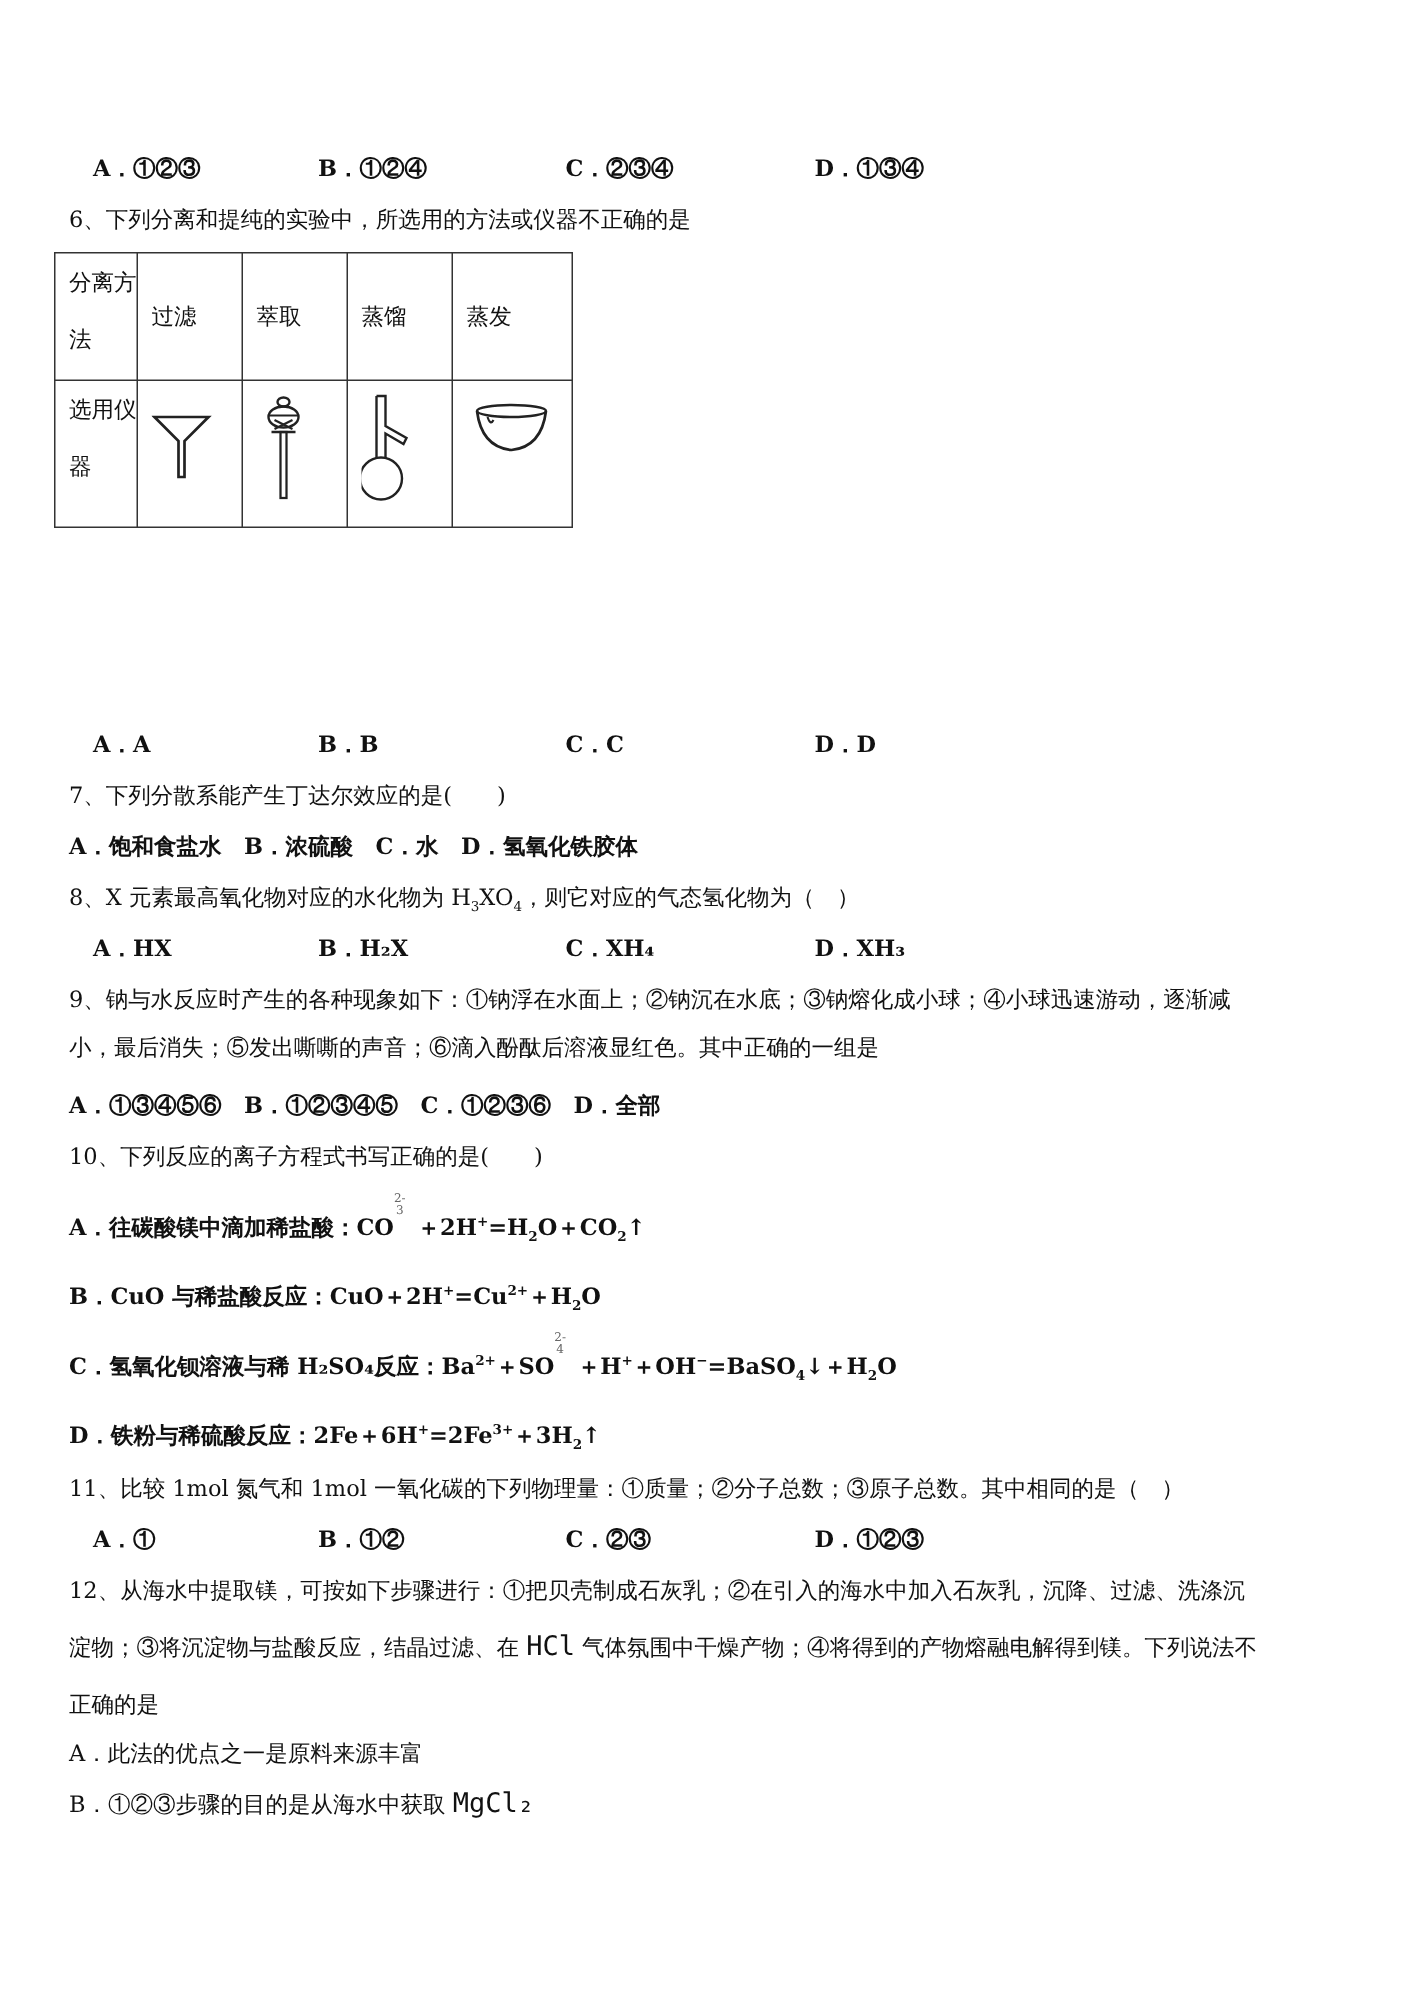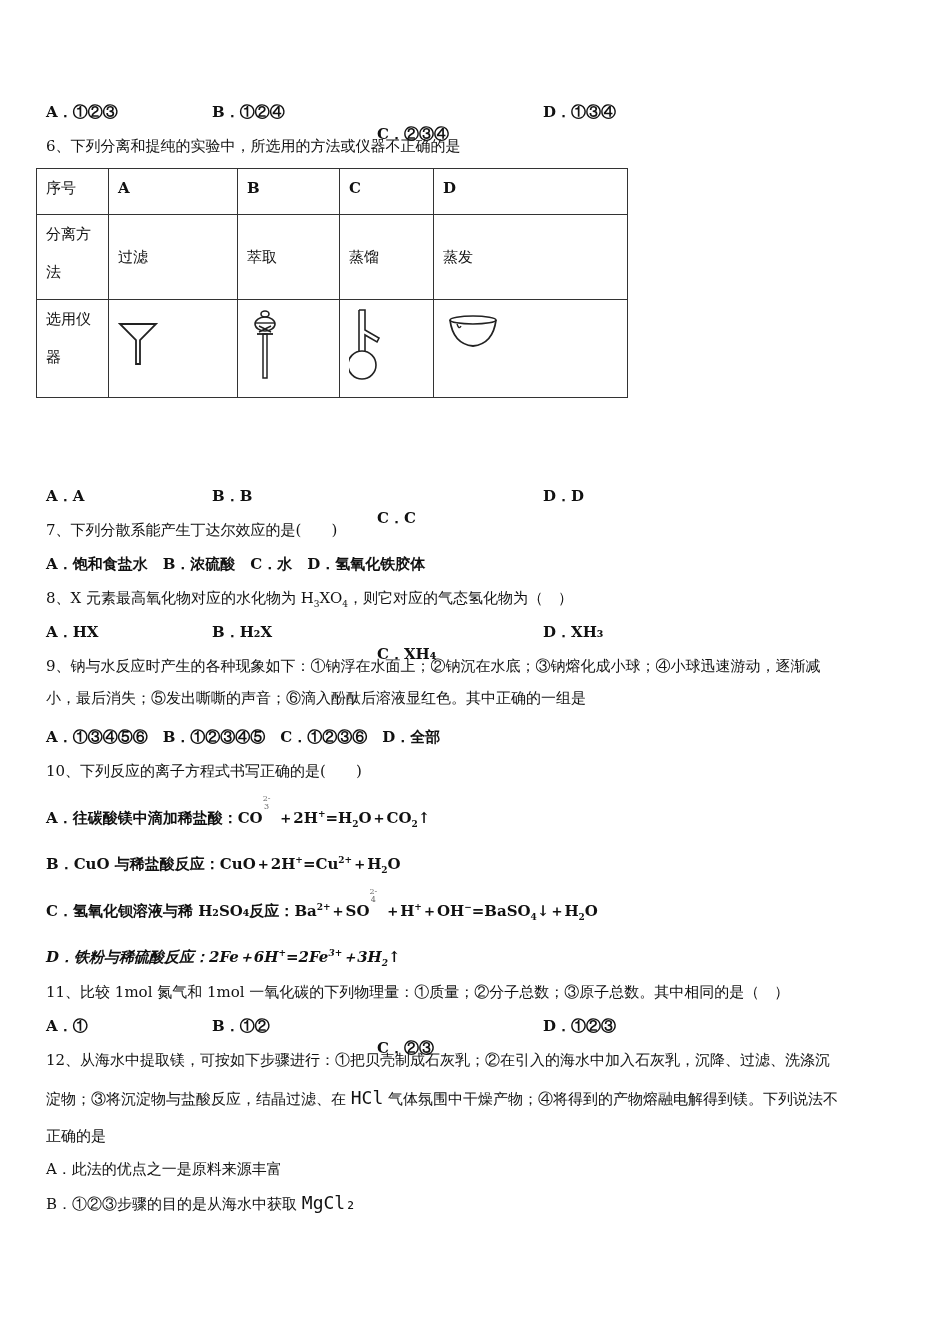--- a/index.html
+++ b/index.html
@@ -4,23 +4,23 @@
 <style>
   html, body { margin: 0; padding: 0; background: #ffffff; }
   body {
     width: 950px; height: 1344px; position: relative; overflow: hidden;
     font-family: "DejaVu Serif", "Liberation Serif", serif;
     color: #111111; font-size: 15px;
   }
   .line { position: absolute; left: 46px; white-space: nowrap; line-height: 20px; }
   .b { font-weight: bold; }
   .opt { position: absolute; white-space: nowrap; line-height: 20px; }
-  .opts4 .opt:nth-child(1) { left: 46px; }
+  .opts4 .opt:nth-child(1) { left: 62px; }
   .opts4 .opt:nth-child(2) { left: 212px; }
-  .opts4 .opt:nth-child(3) { left: 377px; margin-top: 22px; }
+  .opts4 .opt:nth-child(3) { left: 377px; }
   .opts4 .opt:nth-child(4) { left: 543px; }
   .row-wrap { position: absolute; left: 0; width: 950px; height: 20px; }
   sub, sup { font-size: 9px; line-height: 0; }
   .ion { position: relative; display: inline-block; }
   .ion .chg { position: absolute; left: 100%; top: -13px; font-size: 8px; color: #666; font-weight: normal; line-height: 8px; text-align: center; }
   .ion .chg span { display: block; }
   table.exp {
     position: absolute; left: 36px; top: 168px; border-collapse: collapse;
     font-size: 15px;
   }
@@ -39,27 +39,20 @@
   <span class="opt b">A．①②③</span>
   <span class="opt b">B．①②④</span>
   <span class="opt b">C．②③④</span>
   <span class="opt b">D．①③④</span>
 </div>
 
 <div class="line" style="top:136px;">6、下列分离和提纯的实验中，所选用的方法或仪器不正确的是</div>
 
 <table class="exp">
   <tbody>
-      <tr style="height:46px;">
-    <td style="width:62px;">序号</td>
-    <td class="b" style="width:119px;">A</td>
-    <td class="b" style="width:92px;">B</td>
-    <td class="b" style="width:84px;">C</td>
-    <td class="b" style="width:184px;">D</td>
-  </tr>
   <tr style="height:85px;">
     <td>
       <div>分离方</div>
       <div>法</div>
     </td>
     <td class="mid">过滤</td>
     <td class="mid">萃取</td>
     <td class="mid">蒸馏</td>
     <td class="mid">蒸发</td>
   </tr>
@@ -136,21 +129,21 @@
 </div>
 <div class="line b" style="top:854px;">
   <span>B．CuO 与稀盐酸反应：</span>CuO＋2H<sup>+</sup>=Cu<sup>2+</sup>＋H<sub>2</sub>O
 </div>
 <div class="line b" style="top:901px;">
   <span>C．氢氧化钡溶液与稀 H₂SO₄反应：</span>Ba<sup>2+</sup>＋<span class="ion">SO<span class="chg">
         <span>2-</span>
         <span>4</span>
       </span></span>&nbsp;&nbsp;&nbsp;＋H<sup>+</sup>＋OH<sup>−</sup>=BaSO<sub>4</sub>↓＋H<sub>2</sub>O
 </div>
-<div class="line b" style="top:947px;font-style:italic;">
+<div class="line b" style="top:947px;">
   <span>D．铁粉与稀硫酸反应：</span>2Fe＋6H<sup>+</sup>=2Fe<sup>3+</sup>＋3H<sub>2</sub>↑
 </div>
 
 <div class="line" style="top:982px;">11、比较 1mol 氮气和 1mol 一氧化碳的下列物理量：①质量；②分子总数；③原子总数。其中相同的是（　）</div>
 <div class="row-wrap opts4" style="top:1016px;">
   <span class="opt b">A．①</span>
   <span class="opt b">B．①②</span>
   <span class="opt b">C．②③</span>
   <span class="opt b">D．①②③</span>
 </div>

